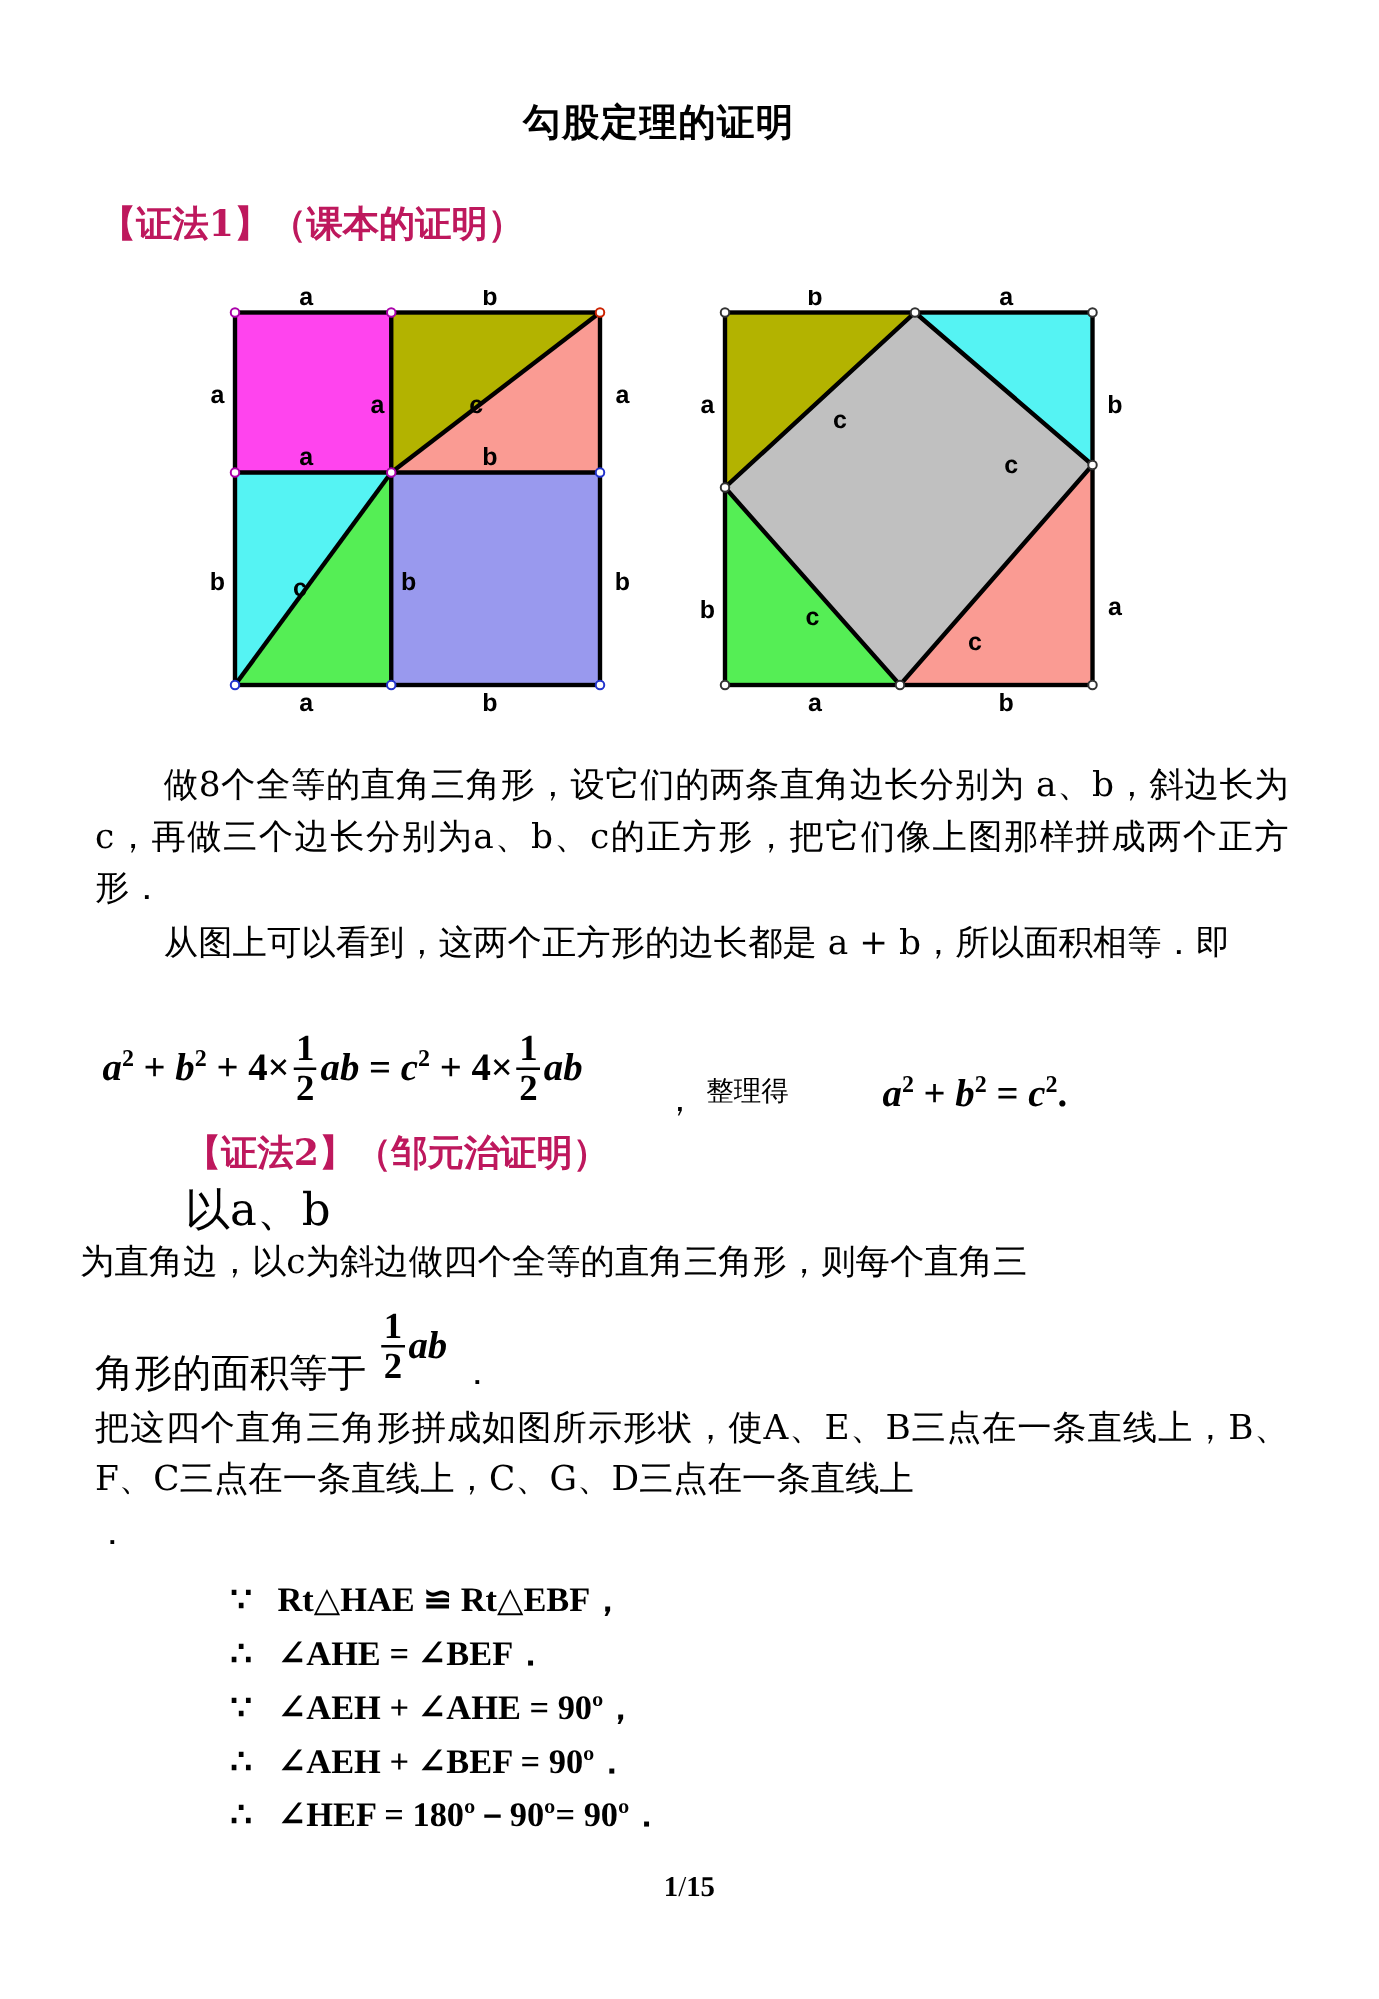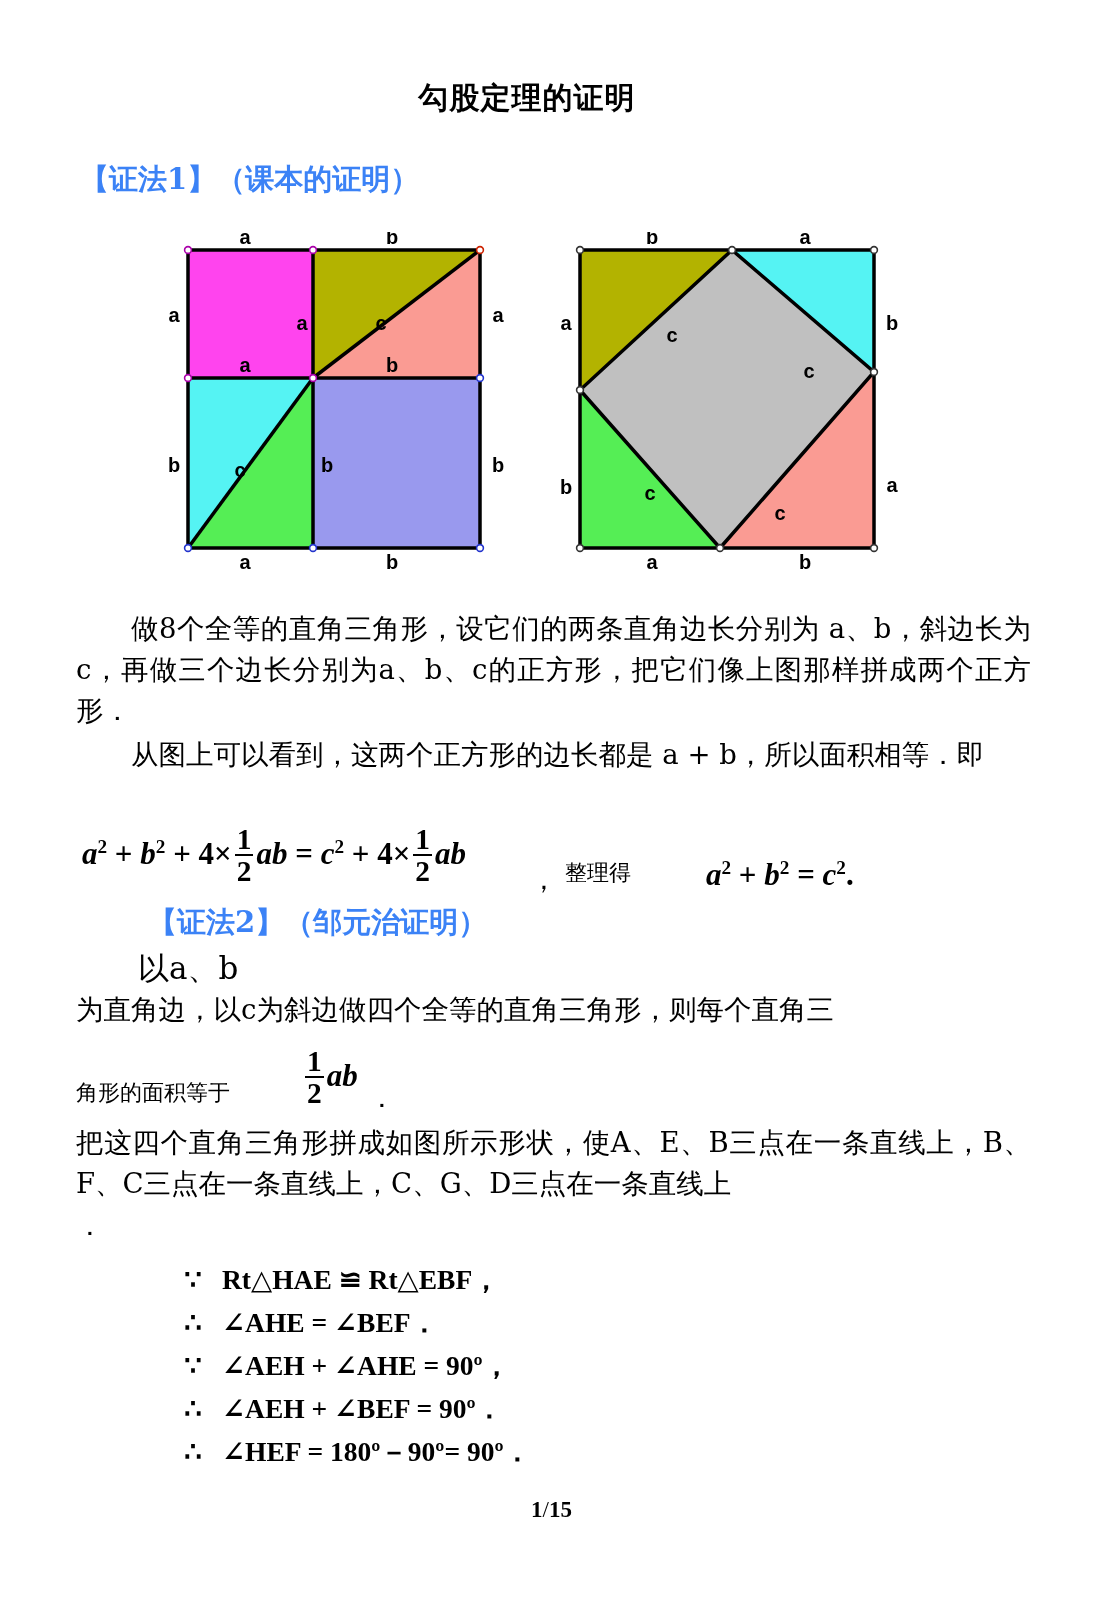--- a/index.html
+++ b/index.html
@@ -30,21 +30,21 @@
     text-align: center;
     font-size: 30px;
     font-weight: bold;
     letter-spacing: 1px;
     font-family: "DejaVu Serif", "Liberation Serif", serif;
   }
 
   
   .sec-heading {
     position: absolute;
-    color: #3b82f6;
+    color: #be185d;
     font-weight: bold;
     font-size: 29px;
     white-space: nowrap;
     font-family: "DejaVu Serif", "Liberation Serif", serif;
   }
   #heading1 { top: 160px; left: 80px; }
   #heading2 { top: 903px; left: 148px; text-align: center; }
   .sec-heading .paren { letter-spacing: 0px; }
 
   
@@ -127,39 +127,39 @@
     left: 706px;
     white-space: nowrap;
   }
 
   
   #p2-line1 {
     position: absolute;
     top: 948px;
     left: 76px;
     width: 955px;
+    font-size: 36px;
+    line-height: 41px;
+    font-family: "DejaVu Serif", "Liberation Serif", serif;
+    text-indent: 2em;
+  }
+  #p2-line2 {
+    position: absolute;
+    top: 989px;
+    left: 64px;
+    width: 955px;
+    font-size: 27.5px;
+    line-height: 41px;
+    font-family: "DejaVu Serif", "Liberation Serif", serif;
+  }
+  #p2-line3 {
+    position: absolute;
+    top: 1078px;
+    left: 76px;
     font-size: 31px;
-    line-height: 41px;
-    font-family: "DejaVu Serif", "Liberation Serif", serif;
-    text-indent: 2em;
-  }
-  #p2-line2 {
-    position: absolute;
-    top: 989px;
-    left: 76px;
-    width: 955px;
-    font-size: 27.5px;
-    line-height: 41px;
-    font-family: "DejaVu Serif", "Liberation Serif", serif;
-  }
-  #p2-line3 {
-    position: absolute;
-    top: 1078px;
-    left: 76px;
-    font-size: 22px;
     font-family: "DejaVu Serif", "Liberation Serif", serif;
     white-space: nowrap;
   }
   #frac-half-ab {
     position: absolute;
     top: 1048px;
     left: 302px;
     white-space: nowrap;
   }
   #p2-period {

